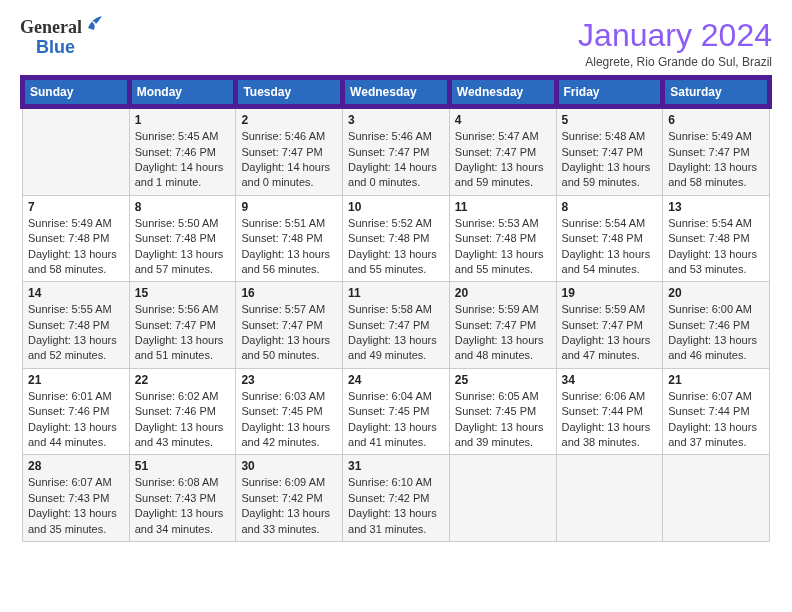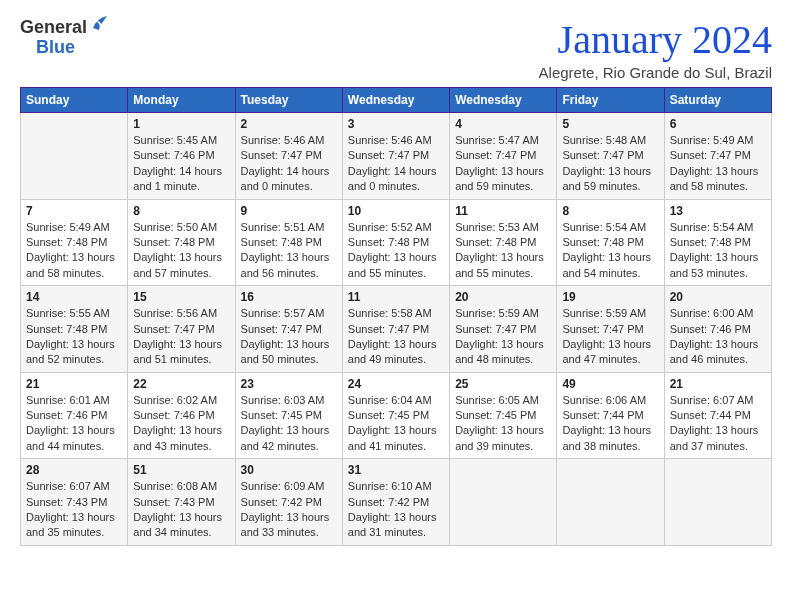--- a/index.html
+++ b/index.html
@@ -23,56 +23,55 @@
     .logo {
       display: flex;
       align-items: center;
       gap: 0px;
     }
     .logo-text {
       font-size: 18px;
       font-weight: bold;
       line-height: 1.1;
     }
-    .logo-general { color: #333; }
+    .logo-general { color: #333; font-family: Liberation Serif, serif; }
     .logo-blue { color: #2a6abf; margin-left: 16px; }
     .logo-icon {
       width: 22px;
       height: 22px;
       margin-left: 2px;
       margin-top: -10px;
     }
     .title-block {
       text-align: right;
     }
     .month-year {
-      font-size: 40px;
+      font-size: 32px;
       font-weight: normal;
-      color: #1d4ed8;
+      color: #8b5cf6;
       line-height: 1.1;
-      font-family: Liberation Serif, serif;
     }
     .location {
-      font-size: 15px;
+      font-size: 12px;
       color: #444;
       margin-top: 2px;
     }
     table {
       width: 100%;
       border-collapse: collapse;
       table-layout: fixed;
     }
     thead tr th {
       background-color: #2a6abf;
       color: #fff;
       font-size: 12px;
       font-weight: bold;
       padding: 5px 5px;
       text-align: left;
-      border: 1px solid #4c1d95;
+      border: 5px solid #4c1d95;
     }
     tbody tr td {
       border: 1px solid #ccc;
       vertical-align: top;
       padding: 4px 5px 4px 5px;
       font-size: 10px;
       color: #333;
       height: 72px;
     }
     tbody tr:nth-child(odd) td {
@@ -157,21 +156,21 @@
           <td><span class="day-number">20</span><span class="cell-info">Sunrise: 5:59 AM<br>Sunset: 7:47 PM<br>Daylight: 13 hours and 48 minutes.</span></td>
           <td><span class="day-number">19</span><span class="cell-info">Sunrise: 5:59 AM<br>Sunset: 7:47 PM<br>Daylight: 13 hours and 47 minutes.</span></td>
           <td><span class="day-number">20</span><span class="cell-info">Sunrise: 6:00 AM<br>Sunset: 7:46 PM<br>Daylight: 13 hours and 46 minutes.</span></td>
         </tr>
         <tr>
           <td><span class="day-number">21</span><span class="cell-info">Sunrise: 6:01 AM<br>Sunset: 7:46 PM<br>Daylight: 13 hours and 44 minutes.</span></td>
           <td><span class="day-number">22</span><span class="cell-info">Sunrise: 6:02 AM<br>Sunset: 7:46 PM<br>Daylight: 13 hours and 43 minutes.</span></td>
           <td><span class="day-number">23</span><span class="cell-info">Sunrise: 6:03 AM<br>Sunset: 7:45 PM<br>Daylight: 13 hours and 42 minutes.</span></td>
           <td><span class="day-number">24</span><span class="cell-info">Sunrise: 6:04 AM<br>Sunset: 7:45 PM<br>Daylight: 13 hours and 41 minutes.</span></td>
           <td><span class="day-number">25</span><span class="cell-info">Sunrise: 6:05 AM<br>Sunset: 7:45 PM<br>Daylight: 13 hours and 39 minutes.</span></td>
-          <td><span class="day-number">49</span><span class="cell-info">Sunrise: 6:06 AM<br>Sunset: 7:44 PM<br>Daylight: 13 hours and 38 minutes.</span></td>
+          <td><span class="day-number">34</span><span class="cell-info">Sunrise: 6:06 AM<br>Sunset: 7:44 PM<br>Daylight: 13 hours and 38 minutes.</span></td>
           <td><span class="day-number">21</span><span class="cell-info">Sunrise: 6:07 AM<br>Sunset: 7:44 PM<br>Daylight: 13 hours and 37 minutes.</span></td>
         </tr>
         <tr>
           <td><span class="day-number">28</span><span class="cell-info">Sunrise: 6:07 AM<br>Sunset: 7:43 PM<br>Daylight: 13 hours and 35 minutes.</span></td>
           <td><span class="day-number">51</span><span class="cell-info">Sunrise: 6:08 AM<br>Sunset: 7:43 PM<br>Daylight: 13 hours and 34 minutes.</span></td>
           <td><span class="day-number">30</span><span class="cell-info">Sunrise: 6:09 AM<br>Sunset: 7:42 PM<br>Daylight: 13 hours and 33 minutes.</span></td>
           <td><span class="day-number">31</span><span class="cell-info">Sunrise: 6:10 AM<br>Sunset: 7:42 PM<br>Daylight: 13 hours and 31 minutes.</span></td>
           <td></td>
           <td></td>
           <td></td>

